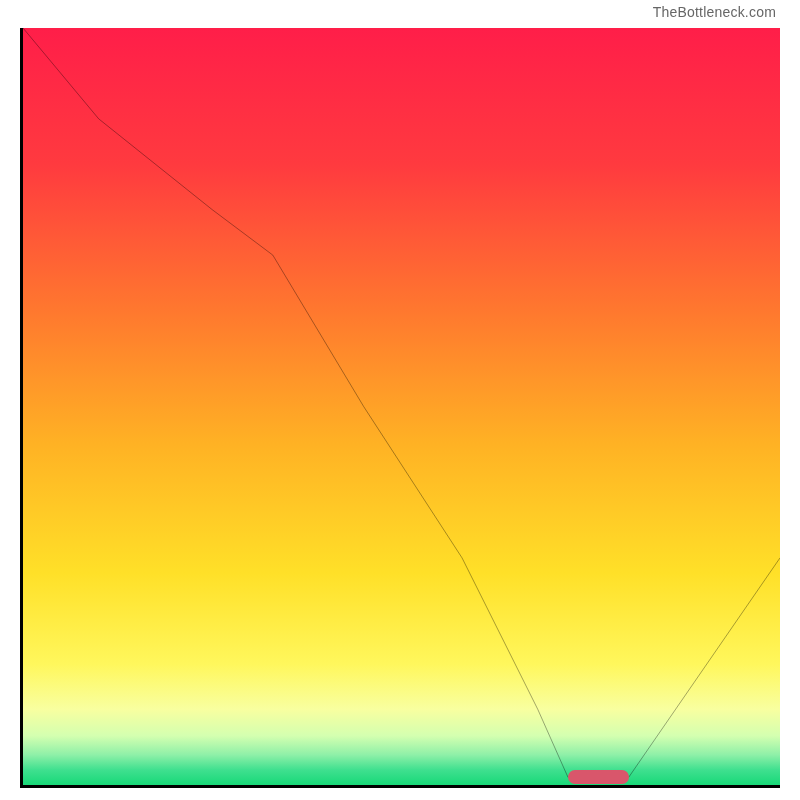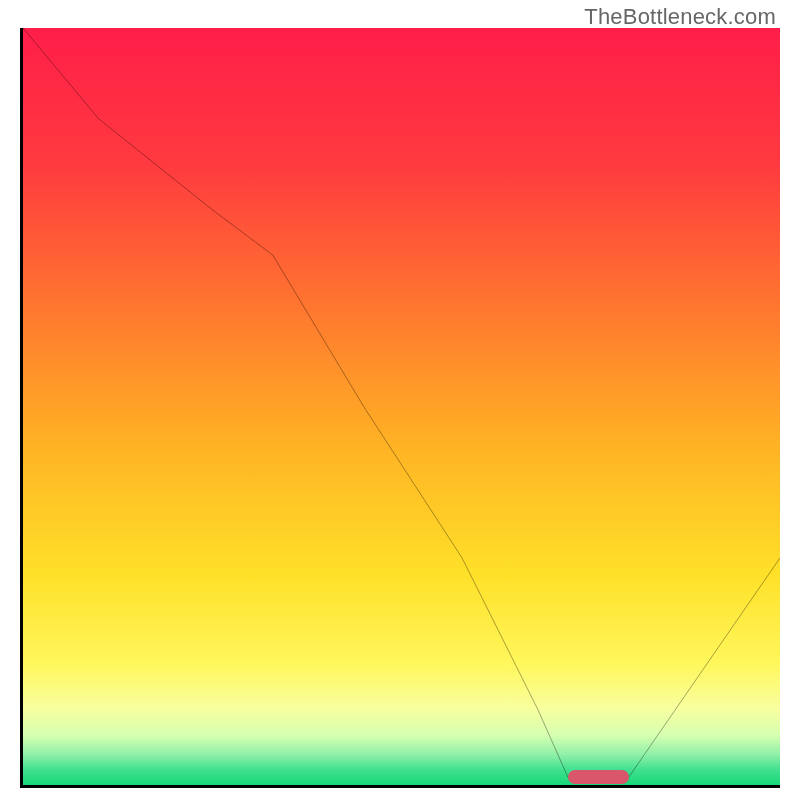--- a/index.html
+++ b/index.html
@@ -8,21 +8,21 @@
     height: 800px;
     background: #fff;
     font-family: Arial, sans-serif;
     position: relative;
     overflow: hidden;
   }
   .watermark {
     position: absolute;
     top: 4px;
     right: 24px;
-    font-size: 22px;
+    font-size: 14px;
     color: #666;
     font-weight: 500;
     letter-spacing: 0.2px;
   }
   .chart-frame {
     position: absolute;
     left: 20px;
     top: 28px;
     width: 760px;
     height: 760px;

